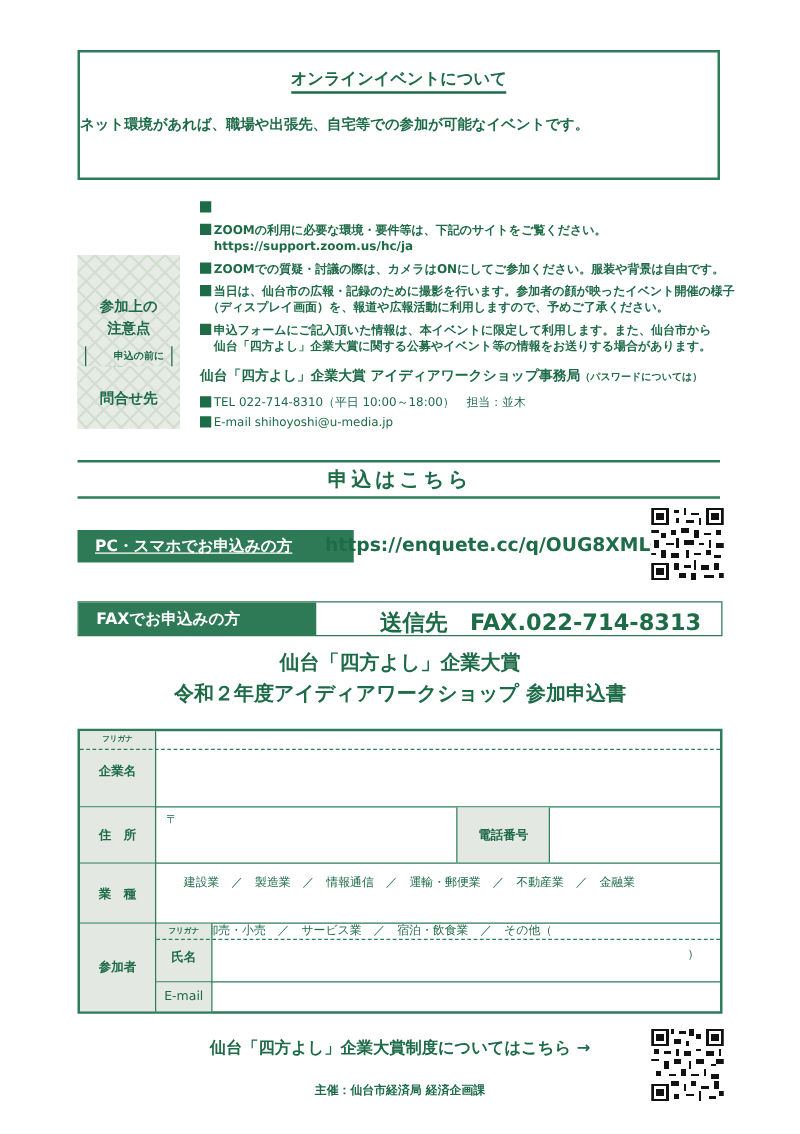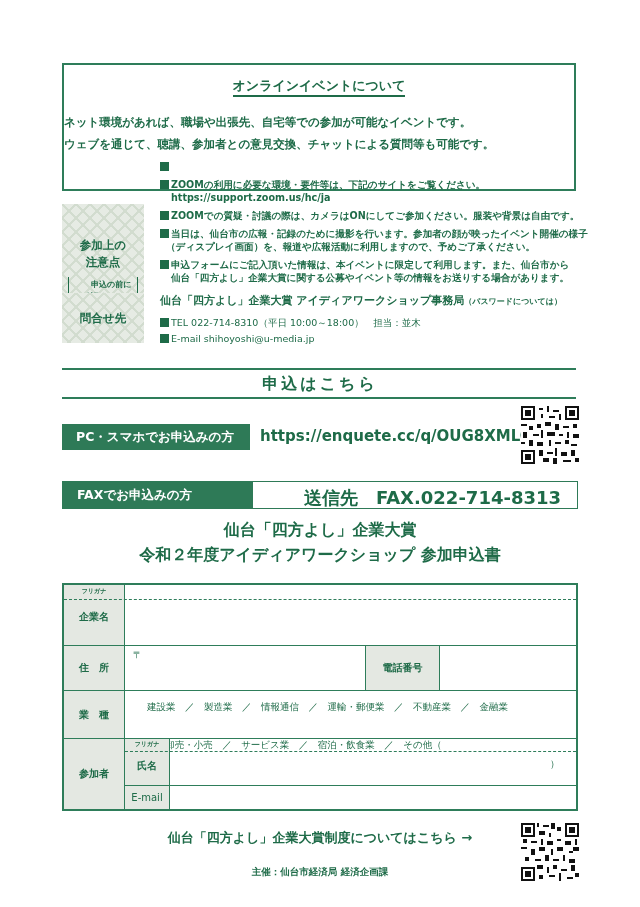--- a/index.html
+++ b/index.html
@@ -1,21 +1,21 @@
 <!DOCTYPE html>
 <html><head>
 <meta charset="utf-8">
 <style>
   html, body { margin:0; padding:0; background:#ffffff; }
   body { width:640px; height:907px; position:relative; overflow:hidden;
          font-family:"DejaVu Sans","Liberation Sans",sans-serif; color:#1e6b48; }
   .abs { position:absolute; }
 
   
-  .online-box { left:62px; top:40px; width:514px; height:128px; border:2px solid #2e7d5a; box-sizing:border-box;margin-top:23px; }
+  .online-box { left:62px; top:40px; width:514px; height:104px; border:2px solid #2e7d5a; box-sizing:border-box; }
   .online-title { left:0; right:0; top:12px; text-align:center; font-size:13px; font-weight:bold; }
   .online-title span { border-bottom:2px solid #1e6b48; padding-bottom:2px; }
   .online-line { left:0; right:0; font-size:11.5px; font-weight:bold; }
 
   
   .pattern { background-color:#e6ebe4;
     background-image:
       linear-gradient(45deg, transparent 46%, #d2dccf 46%, #d2dccf 54%, transparent 54%),
       linear-gradient(-45deg, transparent 46%, #d2dccf 46%, #d2dccf 54%, transparent 54%);
     background-size:14px 14px; }
@@ -51,21 +51,20 @@
 
   .footer-link { left:0; width:640px; text-align:center; font-size:13px; font-weight:bold; }
   .footer-org { left:0; width:640px; text-align:center; font-size:9.5px; font-weight:bold; }
 </style>
 </head>
 <body>
 
 <div class="abs online-box">
   <div class="abs online-title"><span>オンラインイベントについて</span></div>
   <div class="abs online-line" style="top:50px">ネット環境があれば、職場や出張先、自宅等での参加が可能なイベントです。</div>
-  <div class="abs online-line" style="top:72px">ウェブを通じて、聴講、参加者との意見交換、チャットによる質問等も可能です。</div>
 </div>
 
 <div class="abs pattern" style="left:62px;top:160px;width:82px;height:123px;margin-top:44px;">
   <div class="side-label" style="margin-top:33px;">
     <div>参加上の</div>
     <div>注意点</div>
   </div>
   <div style="display:flex;justify-content:center;margin-top:6px;">
     <div class="bracket-note">
       <div>申込の前に</div>
@@ -91,21 +90,21 @@
 <div class="abs" style="left:160px;top:293px;width:420px;">
   <div style="position:absolute;top:0;white-space:nowrap;font-weight:bold;font-size:11px;"><span>仙台「四方よし」企業大賞 アイディアワークショップ事務局</span><span style="font-size:8px;">（パスワードについては）</span></div>
   <div class="note-line" style="position:absolute;top:23px;font-weight:normal;font-size:9.5px;"><span class="sq"></span><span>TEL 022-714-8310（平日 10:00～18:00）　担当：並木</span></div>
   <div class="note-line" style="position:absolute;top:39px;font-weight:normal;font-size:9.5px;"><span class="sq"></span><span>E-mail shihoyoshi@u-media.jp</span></div>
 </div>
 
 <div class="abs rule" style="top:368px;"></div>
 <div class="abs section-title" style="top:374px;">申込はこちら</div>
 <div class="abs rule" style="top:397px;"></div>
 
-<div class="abs green-label" style="left:62px;top:424px;width:188px;height:26px;">PC・スマホでお申込みの方</div>
+<div class="abs green-label" style="left:62px;top:424px;width:221px;height:26px;text-decoration:underline;">PC・スマホでお申込みの方</div>
 <div class="abs url" style="left:260px;top:427px;">https://enquete.cc/q/OUG8XMLO</div>
 <div class="abs qr" style="left:521px;top:406px;width:58px;height:58px;">
   <svg width="58" height="58" viewBox="0 0 29 29" shape-rendering="crispEdges">
     <rect width="29" height="29" fill="#fff"></rect>
     <g fill="#111">
       <rect x="0" y="0" width="7" height="7"></rect>
         <rect x="1" y="1" width="5" height="5" fill="#fff"></rect>
         <rect x="2" y="2" width="3" height="3"></rect>
       <rect x="22" y="0" width="7" height="7"></rect>
         <rect x="23" y="1" width="5" height="5" fill="#fff"></rect>

